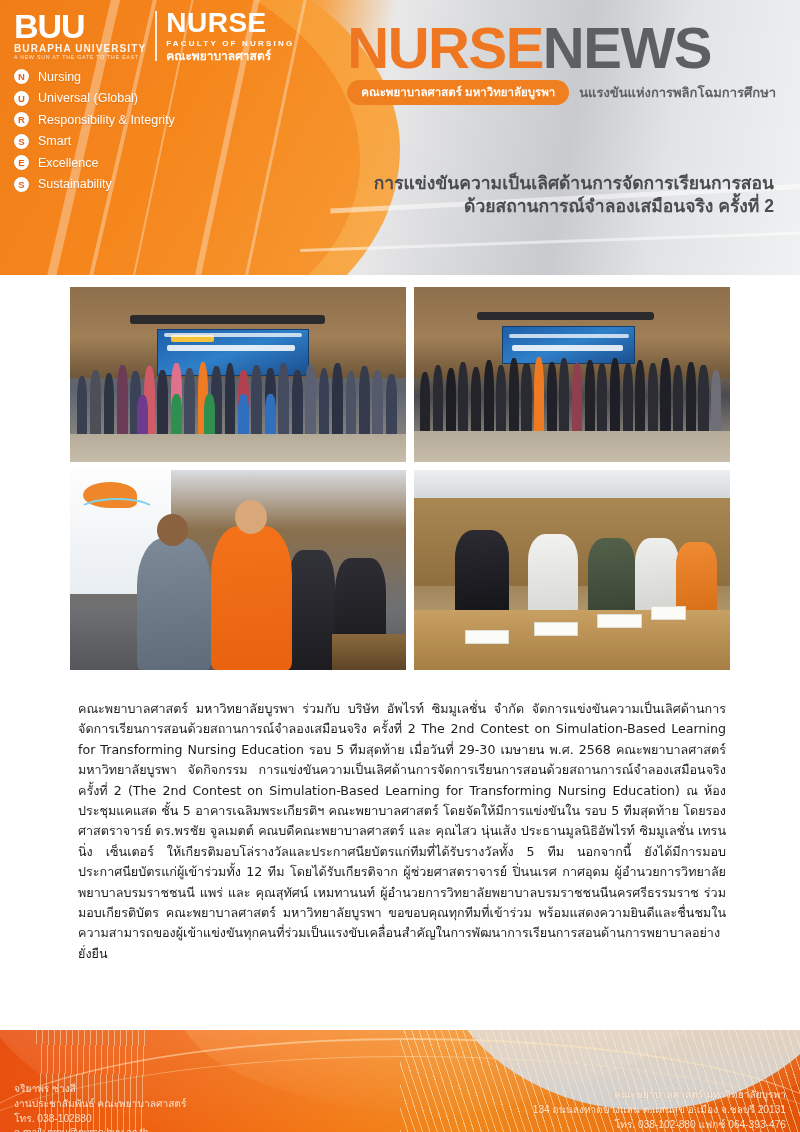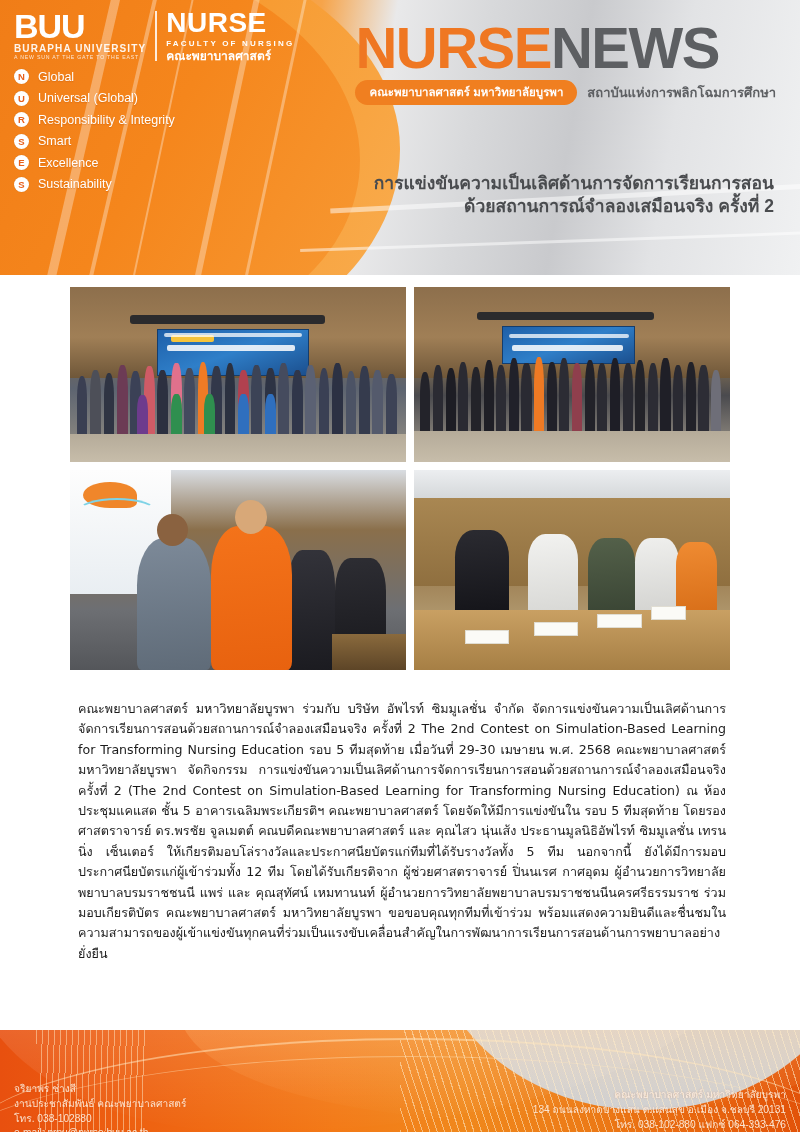--- a/index.html
+++ b/index.html
@@ -376,21 +376,21 @@
       <div class="logo-nurse">
         <div class="logo-nurse-main">NURSE</div>
         <div class="logo-nurse-sub">FACULTY OF NURSING</div>
         <div class="logo-nurse-th">คณะพยาบาลศาสตร์</div>
       </div>
     </div>
 
     <div class="acronym">
       <div class="acro-row">
         <div class="acro-badge">N</div>
-        <div class="acro-label">Global</div>
+        <div class="acro-label">Nursing</div>
       </div>
       <div class="acro-row">
         <div class="acro-badge">U</div>
         <div class="acro-label">Universal (Global)</div>
       </div>
       <div class="acro-row">
         <div class="acro-badge">R</div>
         <div class="acro-label">Responsibility &amp; Integrity</div>
       </div>
       <div class="acro-row">
@@ -404,21 +404,21 @@
       <div class="acro-row">
         <div class="acro-badge">S</div>
         <div class="acro-label">Sustainability</div>
       </div>
     </div>
 
     <div class="masthead">
       <div class="masthead-title"><span class="mh-nurse">NURSE</span><span class="mh-news">NEWS</span></div>
       <div class="masthead-row2">
         <div class="mh-pill">คณะพยาบาลศาสตร์ มหาวิทยาลัยบูรพา</div>
-        <div class="mh-tag">สถาบันแห่งการพลิกโฉมการศึกษา</div>
+        <div class="mh-tag">นแรงขันแห่งการพลิกโฉมการศึกษา</div>
       </div>
     </div>
 
     <div class="event-title">
       <div class="ev-line2">การแข่งขันความเป็นเลิศด้านการจัดการเรียนการสอน</div>
       <div class="ev-line3">ด้วยสถานการณ์จำลองเสมือนจริง ครั้งที่ 2</div>
     </div>
   </div>
 
   <div class="content">

